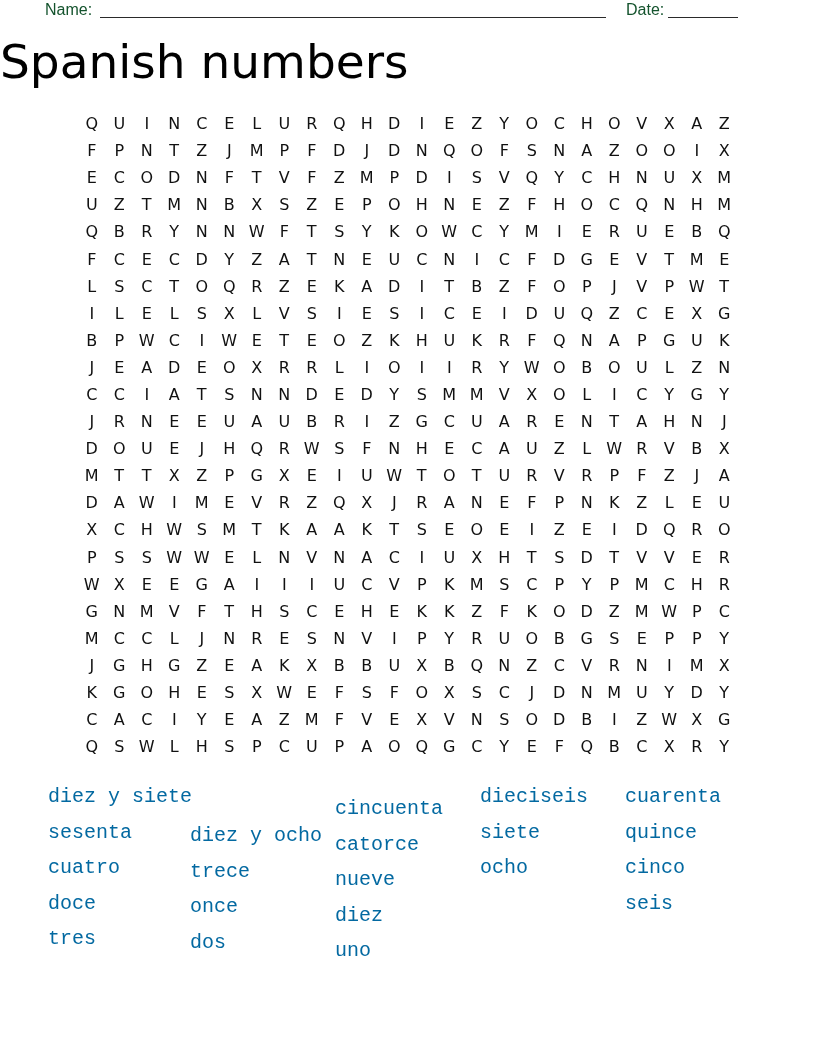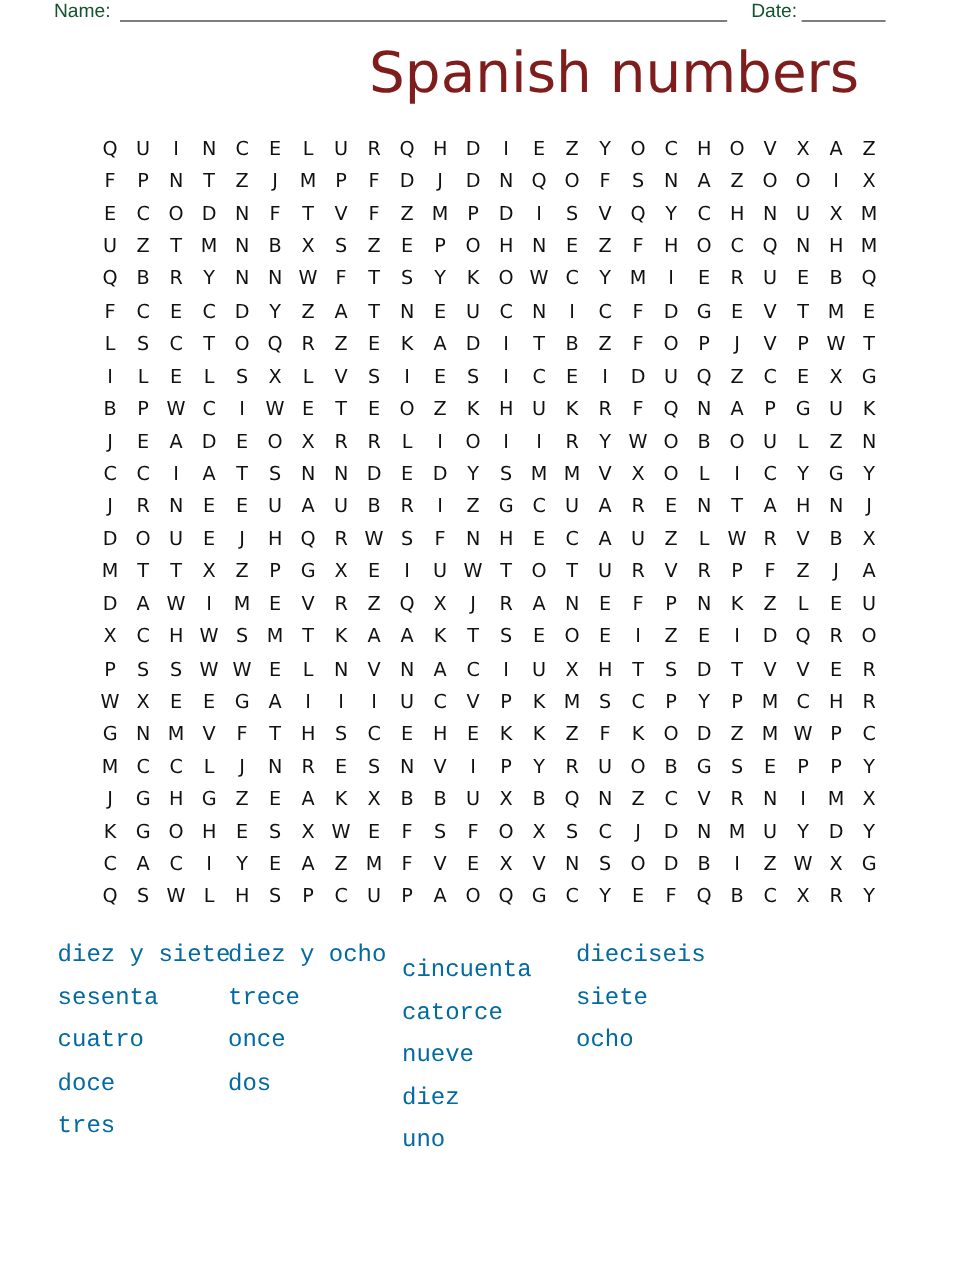--- a/index.html
+++ b/index.html
@@ -29,26 +29,26 @@
   }
   #name-line { left: 100px; width: 506px; }
   #date-line { left: 668px; width: 70px; }
 
   
   #page-title {
     position: absolute;
     top: 34px;
     left: 0;
     width: 716px;
-    text-align: right;
+    text-align: left;
     font-family: "DejaVu Sans", "Liberation Sans", sans-serif;
     font-size: 47px;
     font-weight: 500;
     letter-spacing: 0px;
-    color: #7f1d1d;
+    color: #000000;
   }
 
   
   #letter-grid {
     position: absolute;
     left: 78px;
     top: 110px;
     display: grid;
     grid-template-columns: repeat(24, 27.5px);
     grid-auto-rows: 27.1px;
@@ -65,21 +65,21 @@
 
   
   #word-list {
     position: absolute;
     left: 48px;
     top: 779px;
     display: flex;
   }
   .word-col { display: block; }
   .word-col:nth-child(1) { width: 142px; }
-  .word-col:nth-child(2) { width: 145px; }
+  .word-col:nth-child(2) { width: 145px; margin-top: 39px; }
   .word-col:nth-child(3) { width: 145px; margin-top: 12px; }
   .word-col:nth-child(4) { width: 145px; }
   .word-col:nth-child(5) { width: 150px; }
   .word {
     height: 35.6px;
     line-height: 35.6px;
     font-family: Liberation Mono, monospace;
     font-size: 20px;
     color: #0369a1;
     white-space: nowrap;
@@ -694,13 +694,19 @@
       <div class="word">catorce</div>
       <div class="word">nueve</div>
       <div class="word">diez</div>
       <div class="word">uno</div>
     </div>
     <div class="word-col">
       <div class="word">dieciseis</div>
       <div class="word">siete</div>
       <div class="word">ocho</div>
     </div>
+    <div class="word-col">
+      <div class="word">cuarenta</div>
+      <div class="word">quince</div>
+      <div class="word">cinco</div>
+      <div class="word">seis</div>
+    </div>
   </div>
 
 </body></html>

